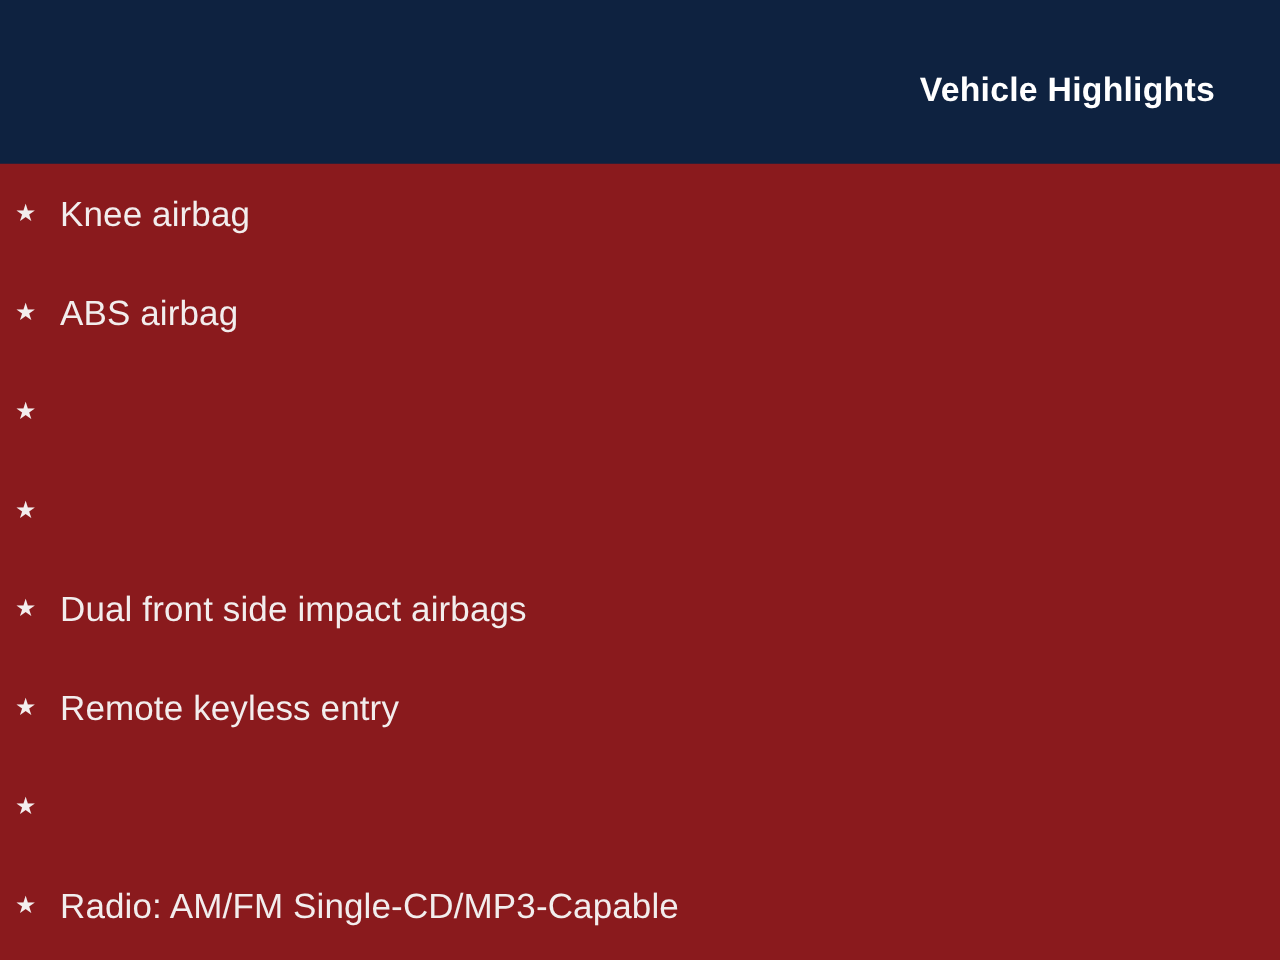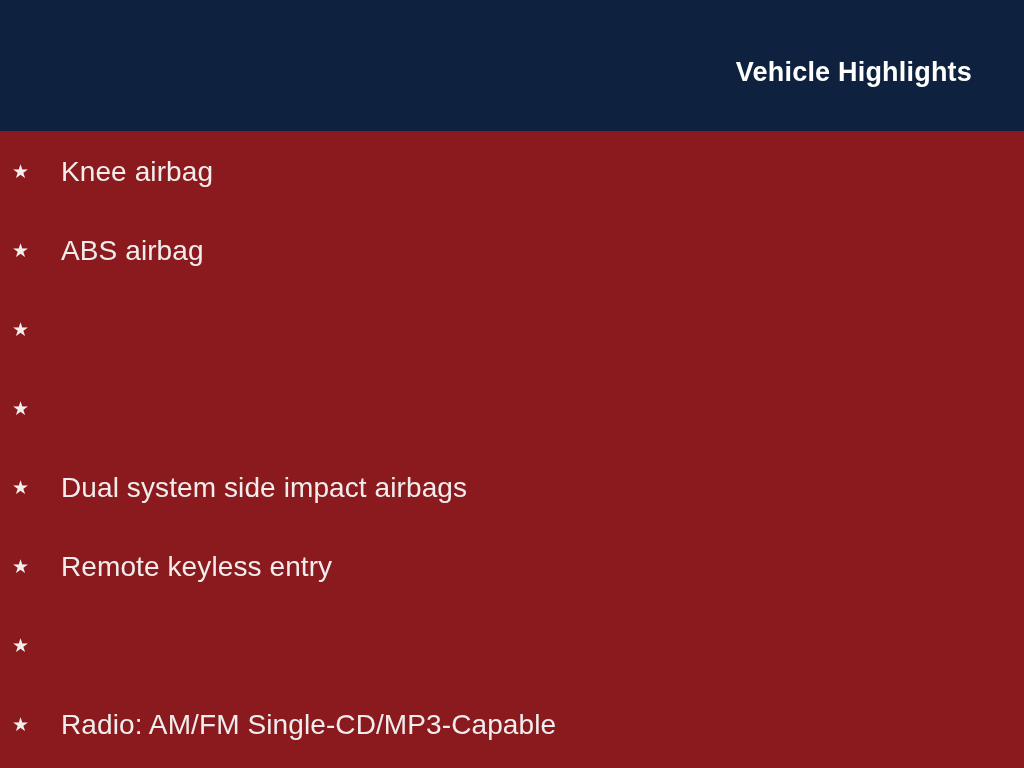--- a/index.html
+++ b/index.html
@@ -73,21 +73,21 @@
     font-size: 19px;
     line-height: 1;
     color: #f3eeee;
     text-align: left;
     position: relative;
     top: -1px;
   }
 
   .bullet-text {
     flex: 0 0 auto;
-    margin-left: 29px;
+    margin-left: 16px;
     font-size: 28px;
     line-height: 34px;
     color: #f2eded;
     white-space: nowrap;
     letter-spacing: 0.1px;
     font-family: "Liberation Sans", sans-serif;
   }
 
   
   .row-0 { top: 21px; }
@@ -123,21 +123,21 @@
     <li class="bullet-row row-2">
       <span class="bullet-star">★</span>
     </li>
 
     <li class="bullet-row row-3">
       <span class="bullet-star">★</span>
     </li>
 
     <li class="bullet-row row-4">
       <span class="bullet-star">★</span>
-      <span class="bullet-text">Dual system side impact airbags</span>
+      <span class="bullet-text">Dual front side impact airbags</span>
     </li>
 
     <li class="bullet-row row-5">
       <span class="bullet-star">★</span>
       <span class="bullet-text">Remote keyless entry</span>
     </li>
 
     <li class="bullet-row row-6">
       <span class="bullet-star">★</span>
     </li>

